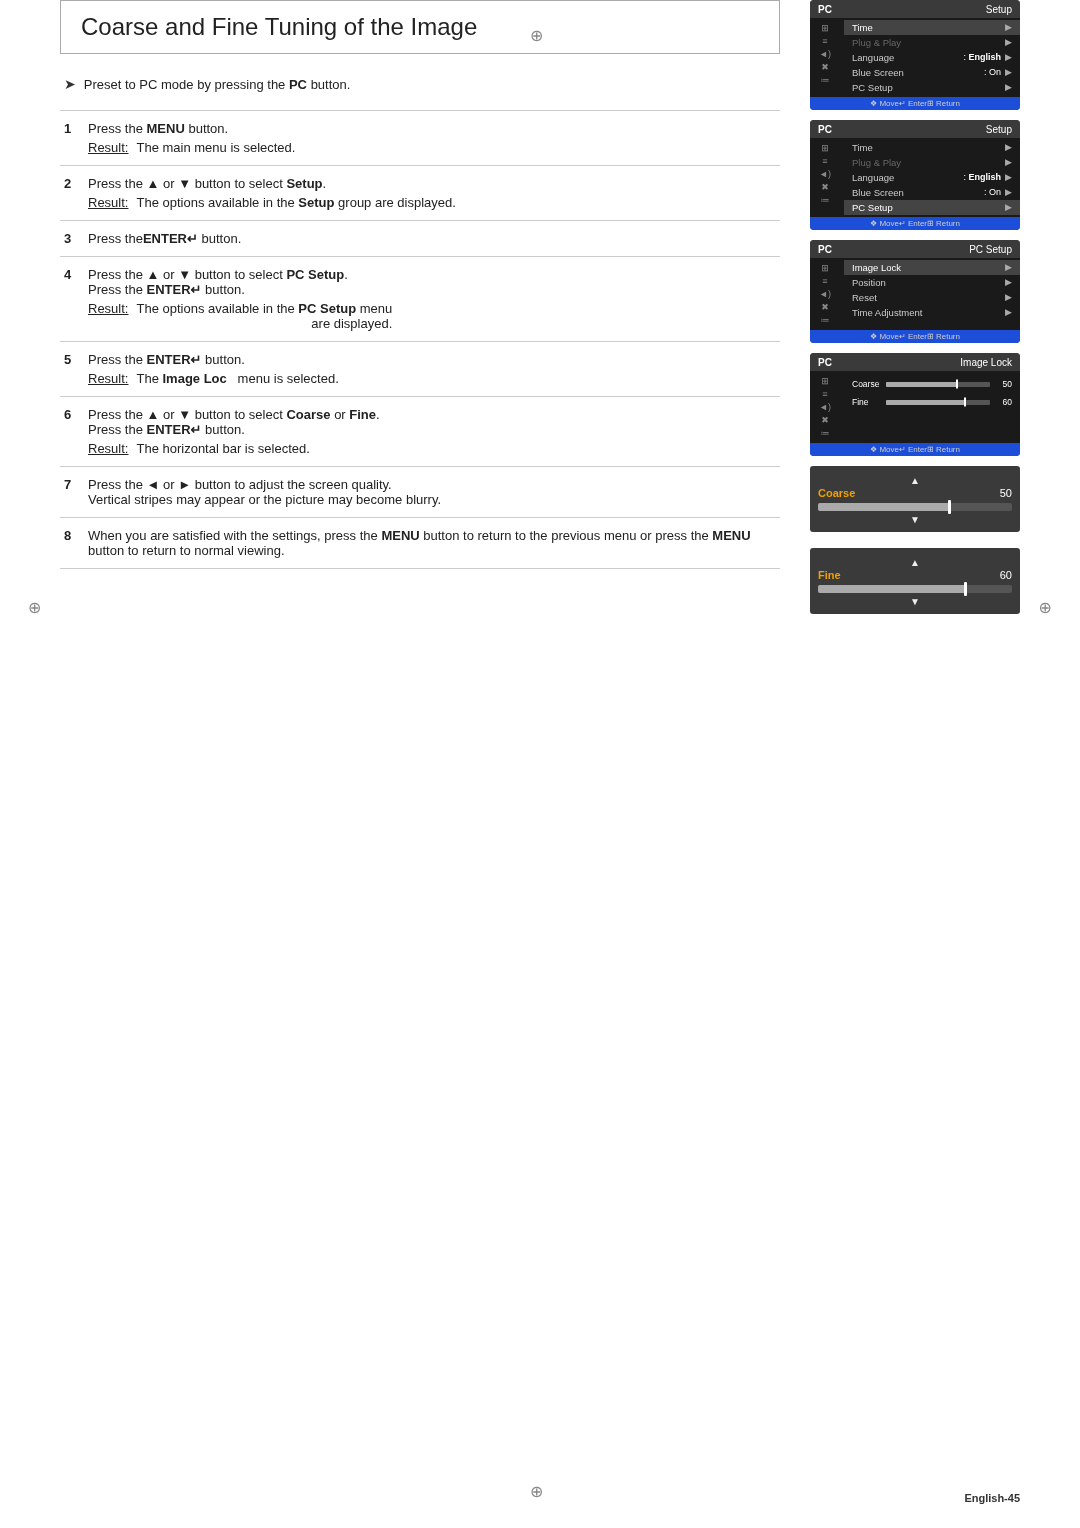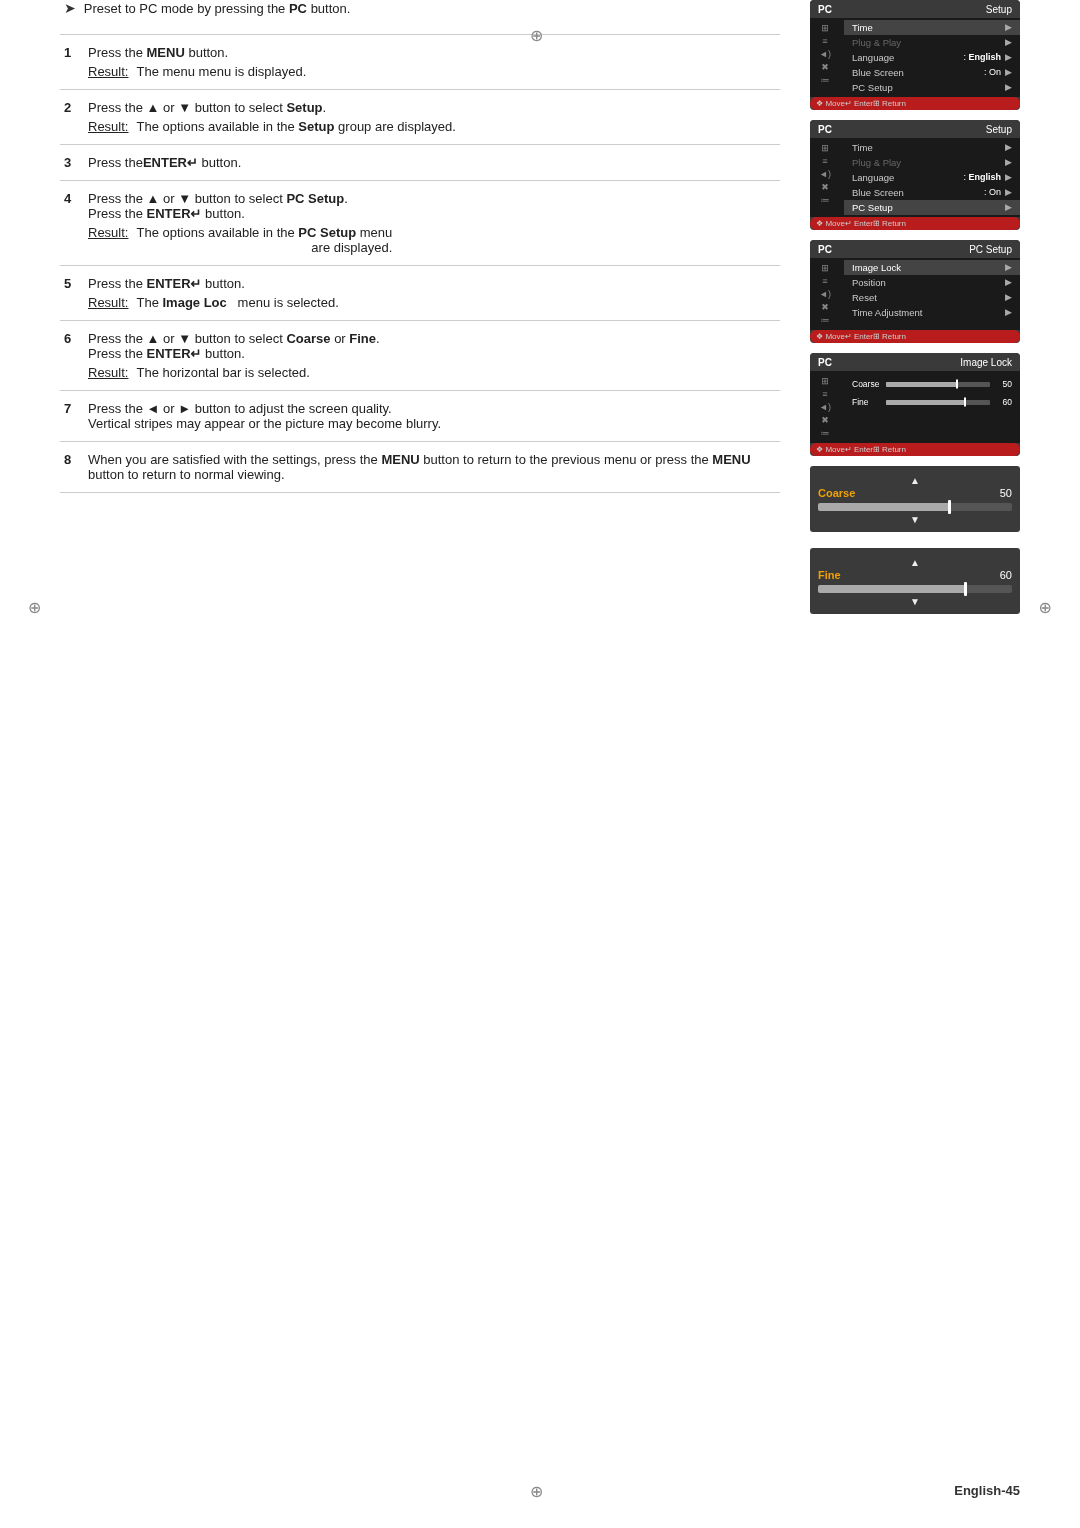--- a/index.html
+++ b/index.html
@@ -174,27 +174,26 @@
       color: #888;
       font-size: 8px;
     }
     .tv-icon-sym {
       width: 14px;
       text-align: center;
       margin-right: 4px;
       font-size: 9px;
     }
     .tv-bottom-bar {
-      background: #b91c1c;
-      display: flex;
-      justify-content: flex-start;
+      background: #1d4ed8;
+      display: flex;
+      justify-content: center;
       padding: 2px 6px;
       font-size: 8px;
       color: #ccc;
-      border-radius: 6px;
     }
     .tv-bottom-item {
       display: flex;
       align-items: center;
       gap: 2px;
     }
 
     
     .slider-control {
       margin-bottom: 16px;
@@ -252,23 +251,23 @@
       transform: translateY(-50%);
       width: 3px;
       height: 14px;
       background: #fff;
       border-radius: 1px;
     }
 
     
     .footer {
       position: absolute;
-      bottom: 30px;
+      bottom: 24px;
       right: 60px;
-      font-size: 13px;
+      font-size: 11px;
       color: #333;
     }
 
     
     .reg-mark {
       position: absolute;
       font-size: 16px;
       color: #888;
       line-height: 1;
     }
@@ -320,36 +319,39 @@
   <span class="reg-mark" style="top:28px;left:530px;">⊕</span>
   <span class="reg-mark" style="bottom:28px;left:530px;">⊕</span>
   <span class="reg-mark" style="top:600px;left:28px;">⊕</span>
   <span class="reg-mark" style="top:600px;right:28px;">⊕</span>
 
 
   <div class="main-content">
 
     <div class="left-col">
 
+      <div class="title-box">
+        <h1>Coarse and Fine Tuning of the Image</h1>
+      </div>
 
       <div class="preset-line">
         <span class="arrow-icon">➤</span>
         <span>Preset to PC mode by pressing the <strong>PC</strong> button.</span>
       </div>
 
       <table class="steps-table">
 
         <tbody>
             <tr class="step-row">
           <td class="step-num">1</td>
           <td class="step-content">
             <div>Press the <strong>MENU</strong> button.</div>
             <div class="result-line">
               <span class="result-label">Result:</span>
-              <span>The menu menu is displayed.</span>
+              <span>The main menu is selected.</span>
             </div>
           </td>
         </tr>
 
         <tr class="step-row">
           <td class="step-num">2</td>
           <td class="step-content">
             <div>Press the ▲ or ▼ button to select <strong>Setup</strong>.</div>
             <div class="result-line">
               <span class="result-label">Result:</span>

